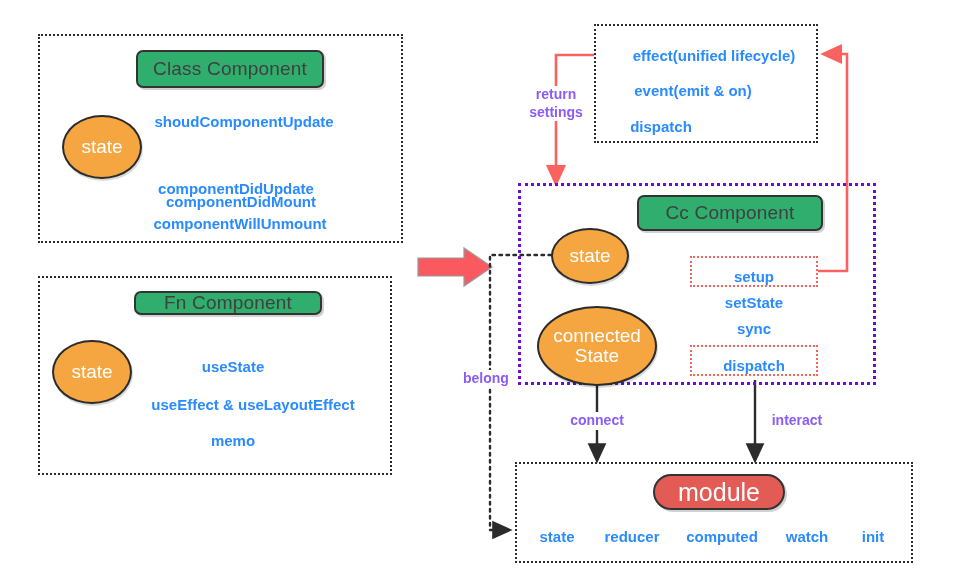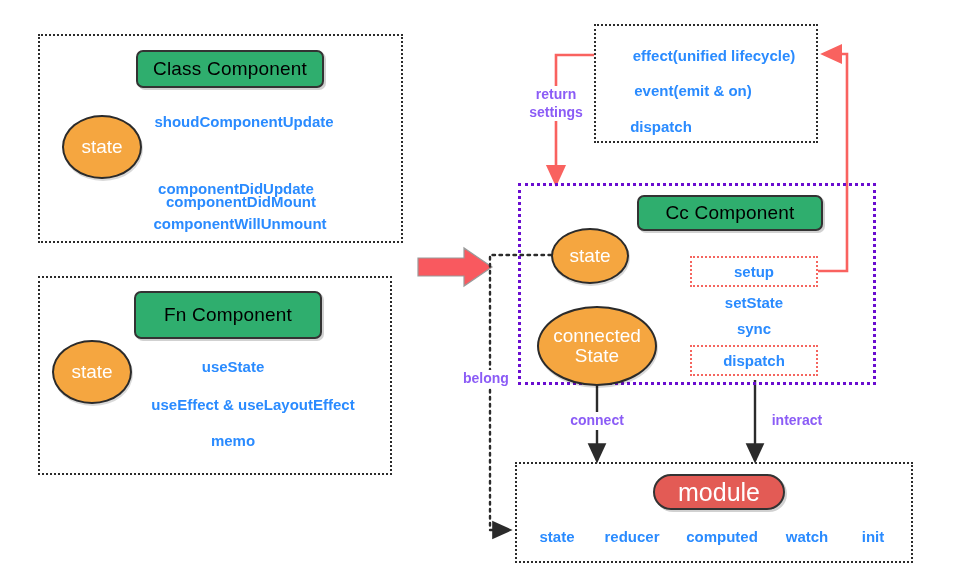--- a/index.html
+++ b/index.html
@@ -30,31 +30,31 @@
     border: 3px dotted #6a0dd0;
     box-sizing: border-box;
     background: transparent;
   }
   .redbox {
     position: absolute;
     border: 2px dotted #f4655f;
     box-sizing: border-box;
     background: transparent;
     display: flex;
-    align-items: center;
+    align-items: flex-end;
     justify-content: center;
   }
 
   
   .greenbtn {
     position: absolute;
     background: #2fae6e;
     border: 2px solid #333333;
     border-radius: 7px;
-    color: #000000;
+    color: #404040;
     display: flex;
     align-items: center;
     justify-content: center;
     box-sizing: border-box;
     font-size: 19px;
     letter-spacing: 0.2px;
     box-shadow: 2px 2px 0 rgba(0,0,0,0.18);
   }
 
   
@@ -156,21 +156,21 @@
 
   <div class="ellipse" style="left:62px; top:115px; width:80px; height:64px;">state</div>
 
   <div class="blue center" style="left:244px; top:113px;">shoudComponentUpdate</div>
   <div class="blue center" style="left:241px; top:145px;margin-top:48px;">componentDidMount</div>
   <div class="blue center" style="left:236px; top:180px;">componentDidUpdate</div>
   <div class="blue center" style="left:240px; top:215px;">componentWillUnmount</div>
 
   <div class="dotbox" style="left:38px; top:276px; width:354px; height:199px;"></div>
 
-  <div class="greenbtn" style="left:134px; top:291px; width:188px; height:48px;">Fn  Component</div>
+  <div class="greenbtn" style="left:134px; top:291px; width:188px; height:24px;">Fn  Component</div>
 
   <div class="ellipse" style="left:52px; top:340px; width:80px; height:64px;">state</div>
 
   <div class="blue center" style="left:233px; top:358px;">useState</div>
   <div class="blue center" style="left:253px; top:396px;">useEffect &amp; useLayoutEffect</div>
   <div class="blue center" style="left:233px; top:432px;">memo</div>
 
   <div class="dotbox" style="left:594px; top:24px; width:224px; height:119px;"></div>
 
   <div class="blue center" style="left:714px; top:47px;">effect(unified lifecycle)</div>

